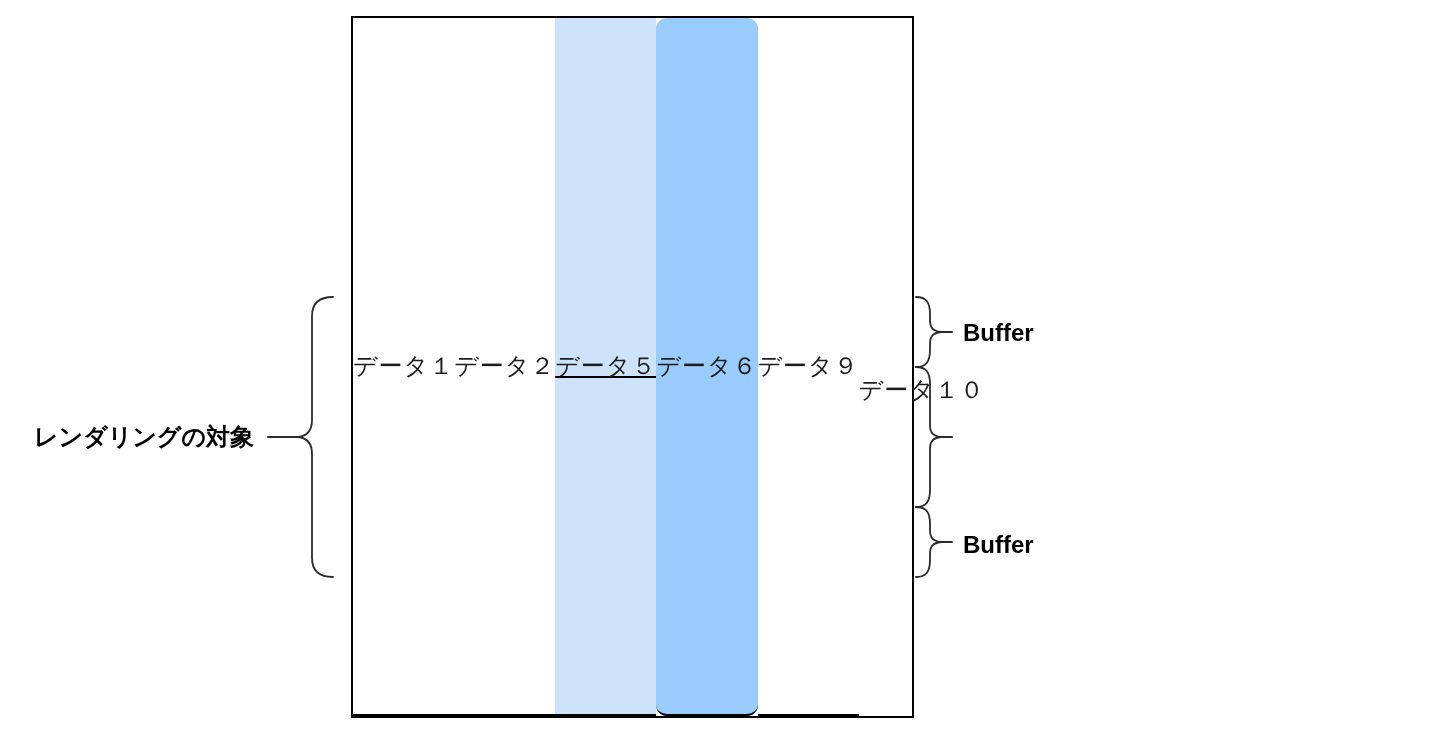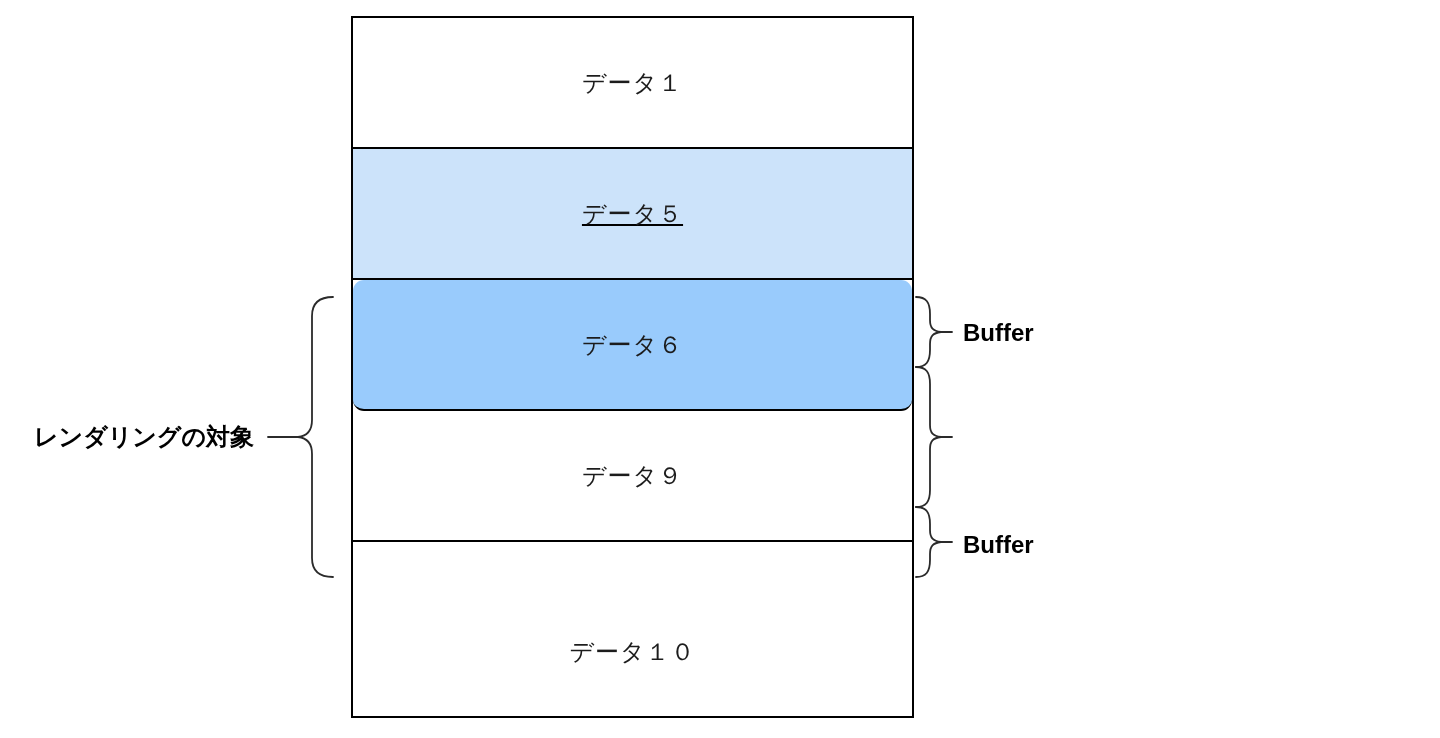--- a/index.html
+++ b/index.html
@@ -20,21 +20,21 @@
   .vtable {
     position: absolute;
     left: 351px;
     top: 16px;
     width: 563px;
     height: 702px;
     box-sizing: border-box;
     border: 2px solid var(--row-border, #000);
     background: #fff;
     display: flex;
-    flex-direction: column;
+    flex-direction: row;
   }
   .vrow {
     flex: 1;
     box-sizing: border-box;
     border-bottom: 2px solid var(--row-border, #000);
     display: flex;
     align-items: center;
     justify-content: center;
   }
   .vrow:last-child { border-bottom: none; margin-top: 45px; }
@@ -85,20 +85,23 @@
 </style>
 </head>
 <body>
 
 <div class="canvas">
 
   <div class="vtable">
     <div class="vrow">
       <span class="vrow-label">データ１</span>
     </div>
+    <div class="vrow">
+      <span class="vrow-label">データ２</span>
+    </div>
     <div class="vrow buffer">
       <span class="vrow-label">データ５</span>
     </div>
     <div class="vrow viewport">
       <span class="vrow-label">データ６</span>
     </div>
     <div class="vrow">
       <span class="vrow-label">データ９</span>
     </div>
     <div class="vrow">

